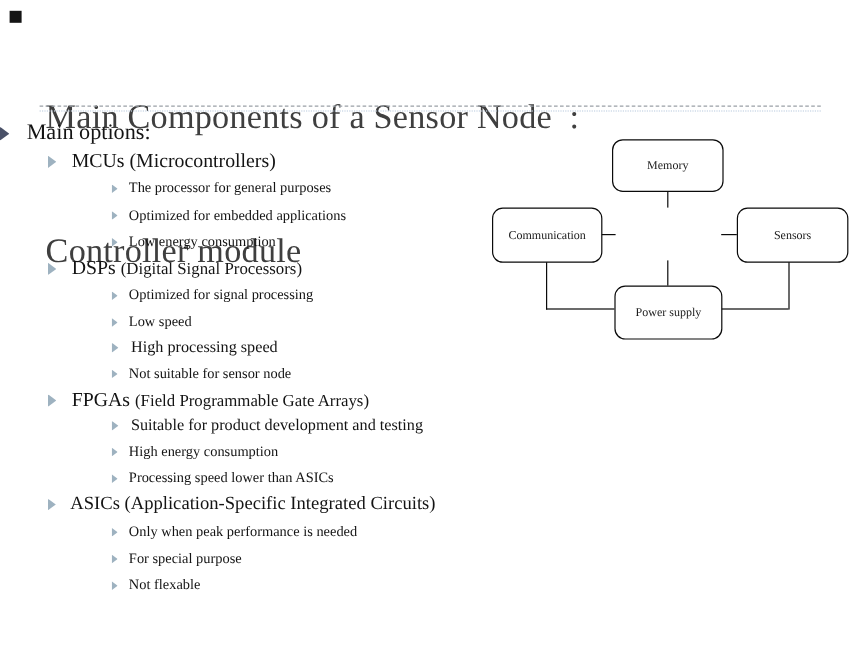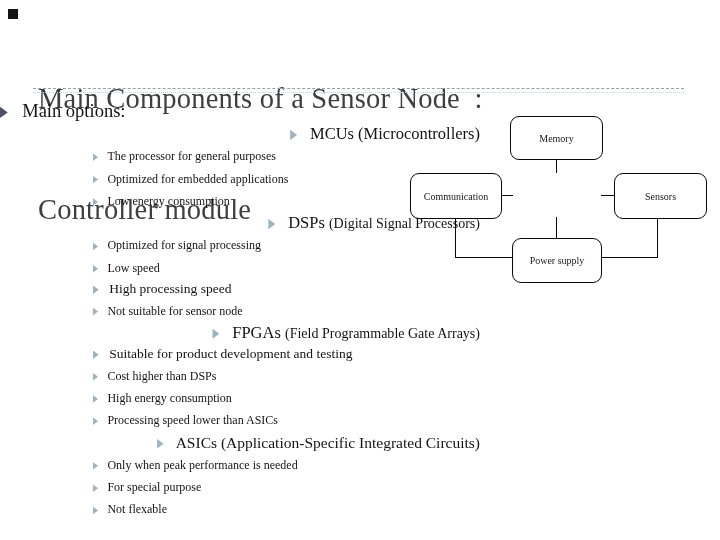--- a/index.html
+++ b/index.html
@@ -13,21 +13,21 @@
   .divider{position:absolute;left:33px;top:88px;width:651px;height:0;border-top:1px dashed #9aa0a6;}
   .divider2{position:absolute;left:33px;top:92px;width:651px;height:0;border-top:1px dotted #c4d2e3;}
 
   
   .list{position:absolute;left:0;top:99px;width:480px;}
   .row{white-space:nowrap;}
   .row .blt{display:inline-block;width:.42em;height:.62em;vertical-align:-.06em;
     clip-path:polygon(0 0,100% 50%,0 100%);margin-right:.78em;}
   .lvl1{font-size:18.5px;height:24px;line-height:24px;}
   .lvl1 .blt{background:#4a5168;}
-  .lvl2{padding-left:66px;font-size:16.5px;height:22.3px;line-height:22.3px;text-align:right;}
+  .lvl2{padding-left:40px;font-size:16.5px;height:22.3px;line-height:22.3px;}
   .lvl2 .blt{background:#9eb2c0;}
   .lvl3{padding-left:93px;font-size:12px;height:22.3px;line-height:22.3px;}
   .lvl3 .blt{background:#9eb2c0;}
   .row.sm{font-size:13.5px;height:20.5px;line-height:20.5px;}
   .row.md{font-size:15.5px;}
   .row .sub{font-size:.85em;}
 
   
   .dg-box{position:absolute;background:#fff;border:1px solid #0a0a0a;border-radius:9px;
     display:flex;align-items:center;justify-content:center;font-size:10px;color:#1a1a1a;
@@ -70,21 +70,20 @@
       <div class="row lvl3"><span class="blt"></span><span>The processor for general purposes</span></div>
       <div class="row lvl3"><span class="blt"></span><span>Optimized for embedded applications</span></div>
       <div class="row lvl3"><span class="blt"></span><span>Low energy consumption</span></div>
       <div class="row lvl2"><span class="blt"></span><span>DSPs </span><span class="sub">(Digital Signal Processors)</span></div>
       <div class="row lvl3"><span class="blt"></span><span>Optimized for signal processing</span></div>
       <div class="row lvl3"><span class="blt"></span><span>Low speed</span></div>
       <div class="row lvl3 sm"><span class="blt"></span><span>High processing speed</span></div>
       <div class="row lvl3"><span class="blt"></span><span>Not suitable for sensor node</span></div>
       <div class="row lvl2"><span class="blt"></span><span>FPGAs </span><span class="sub">(Field Programmable Gate Arrays)</span></div>
       <div class="row lvl3 sm"><span class="blt"></span><span>Suitable for product development and testing</span></div>
-      <div class="row lvl3"><span class="blt"></span><span>Cost higher than DSPs</span></div>
       <div class="row lvl3"><span class="blt"></span><span>High energy consumption</span></div>
       <div class="row lvl3"><span class="blt"></span><span>Processing speed lower than ASICs</span></div>
       <div class="row lvl2 md"><span class="blt"></span><span>ASICs (Application-Specific Integrated Circuits)</span></div>
       <div class="row lvl3"><span class="blt"></span><span>Only when peak performance is needed</span></div>
       <div class="row lvl3"><span class="blt"></span><span>For special purpose</span></div>
       <div class="row lvl3"><span class="blt"></span><span>Not flexable</span></div>
     </div>
 
   <div class="dg-line ln-v ln-mem-ctrl"></div>
   <div class="dg-line ln-h ln-comm-ctrl"></div>

